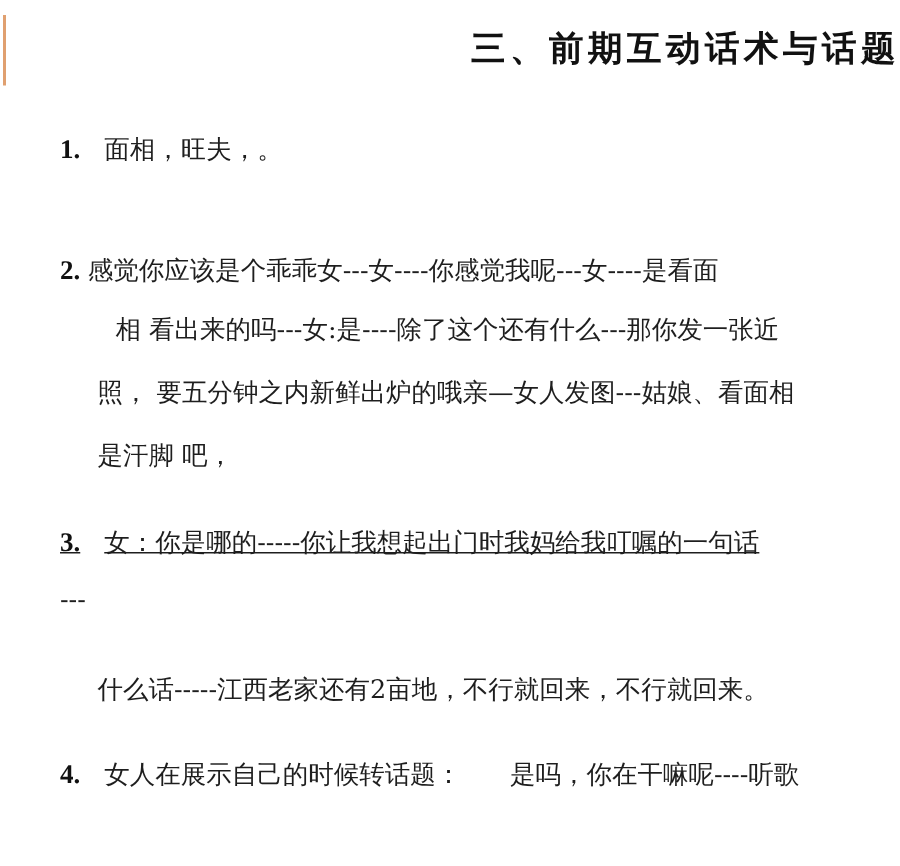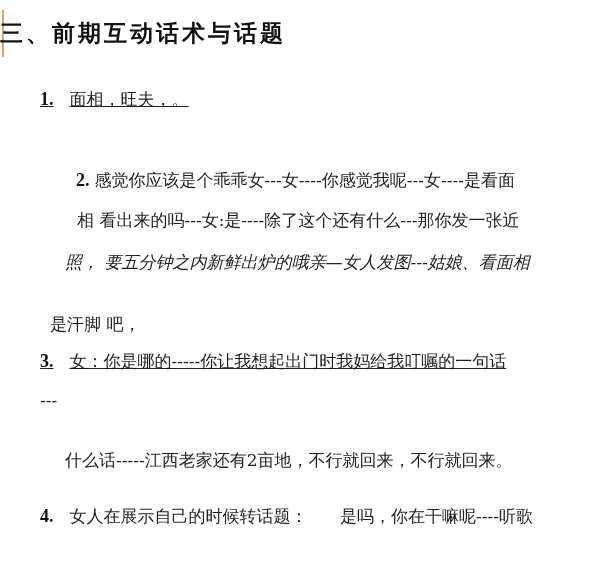--- a/index.html
+++ b/index.html
@@ -21,21 +21,21 @@
       top: 10px;
       width: 2px;
       height: 47px;
       background: #e0a070;
     }
     .title {
       position: absolute;
       left: 0;
       top: 16px;
       width: 600px;
-      text-align: left;
+      text-align: right;
       font-family: "DejaVu Sans", "Liberation Sans", sans-serif;
       font-size: 23px;
       font-weight: bold;
       letter-spacing: 3px;
       line-height: 34px;
       color: #111;
     }
     .line {
       position: absolute;
       font-size: 17px;
@@ -50,30 +50,30 @@
       color: #111;
     }
   </style>
 </head>
 <body>
 
 <div class="accent-bar"></div>
 
 <div class="title">三、前期互动话术与话题</div>
 
-<div class="line" style="left:40px; top:87px;text-decoration:underline;">
+<div class="line" style="left:40px; top:87px;">
   <span class="num">1.</span><span style="display:inline-block;width:16px;"></span><span>面相，旺夫，。</span>
 </div>
 
-<div class="line" style="left:40px; top:168px;margin-left:36px;">
+<div class="line" style="left:40px; top:168px;">
   <span class="num">2.</span><span style="display:inline-block;width:5px;"></span><span>感觉你应该是个乖乖女---女----你感觉我呢---女----是看面</span>
 </div>
 <div class="line" style="left:77px; top:208px;">相  看出来的吗---女:是----除了这个还有什么---那你发一张近</div>
-<div class="line" style="left:65px; top:250px;font-style:italic;">照，  要五分钟之内新鲜出炉的哦亲—女人发图---姑娘、看面相</div>
-<div class="line" style="left:50px; top:292px;margin-top:20px;">是汗脚  吧，</div>
+<div class="line" style="left:65px; top:250px;">照，  要五分钟之内新鲜出炉的哦亲—女人发图---姑娘、看面相</div>
+<div class="line" style="left:65px; top:292px;">是汗脚  吧，</div>
 
 <div class="line" style="left:40px; top:349px;text-decoration:underline;">
   <span class="num">3.</span><span style="display:inline-block;width:16px;"></span><span>女：你是哪的-----你让我想起出门时我妈给我叮嘱的一句话</span>
 </div>
 <div class="line" style="left:40px; top:388px;">---</div>
 <div class="line" style="left:65px; top:448px;">什么话-----江西老家还有2亩地，不行就回来，不行就回来。</div>
 
 <div class="line" style="left:40px; top:504px;">
   <span class="num">4.</span><span style="display:inline-block;width:16px;"></span><span style="white-space:pre;">女人在展示自己的时候转话题：      是吗，你在干嘛呢----听歌</span>
 </div>

